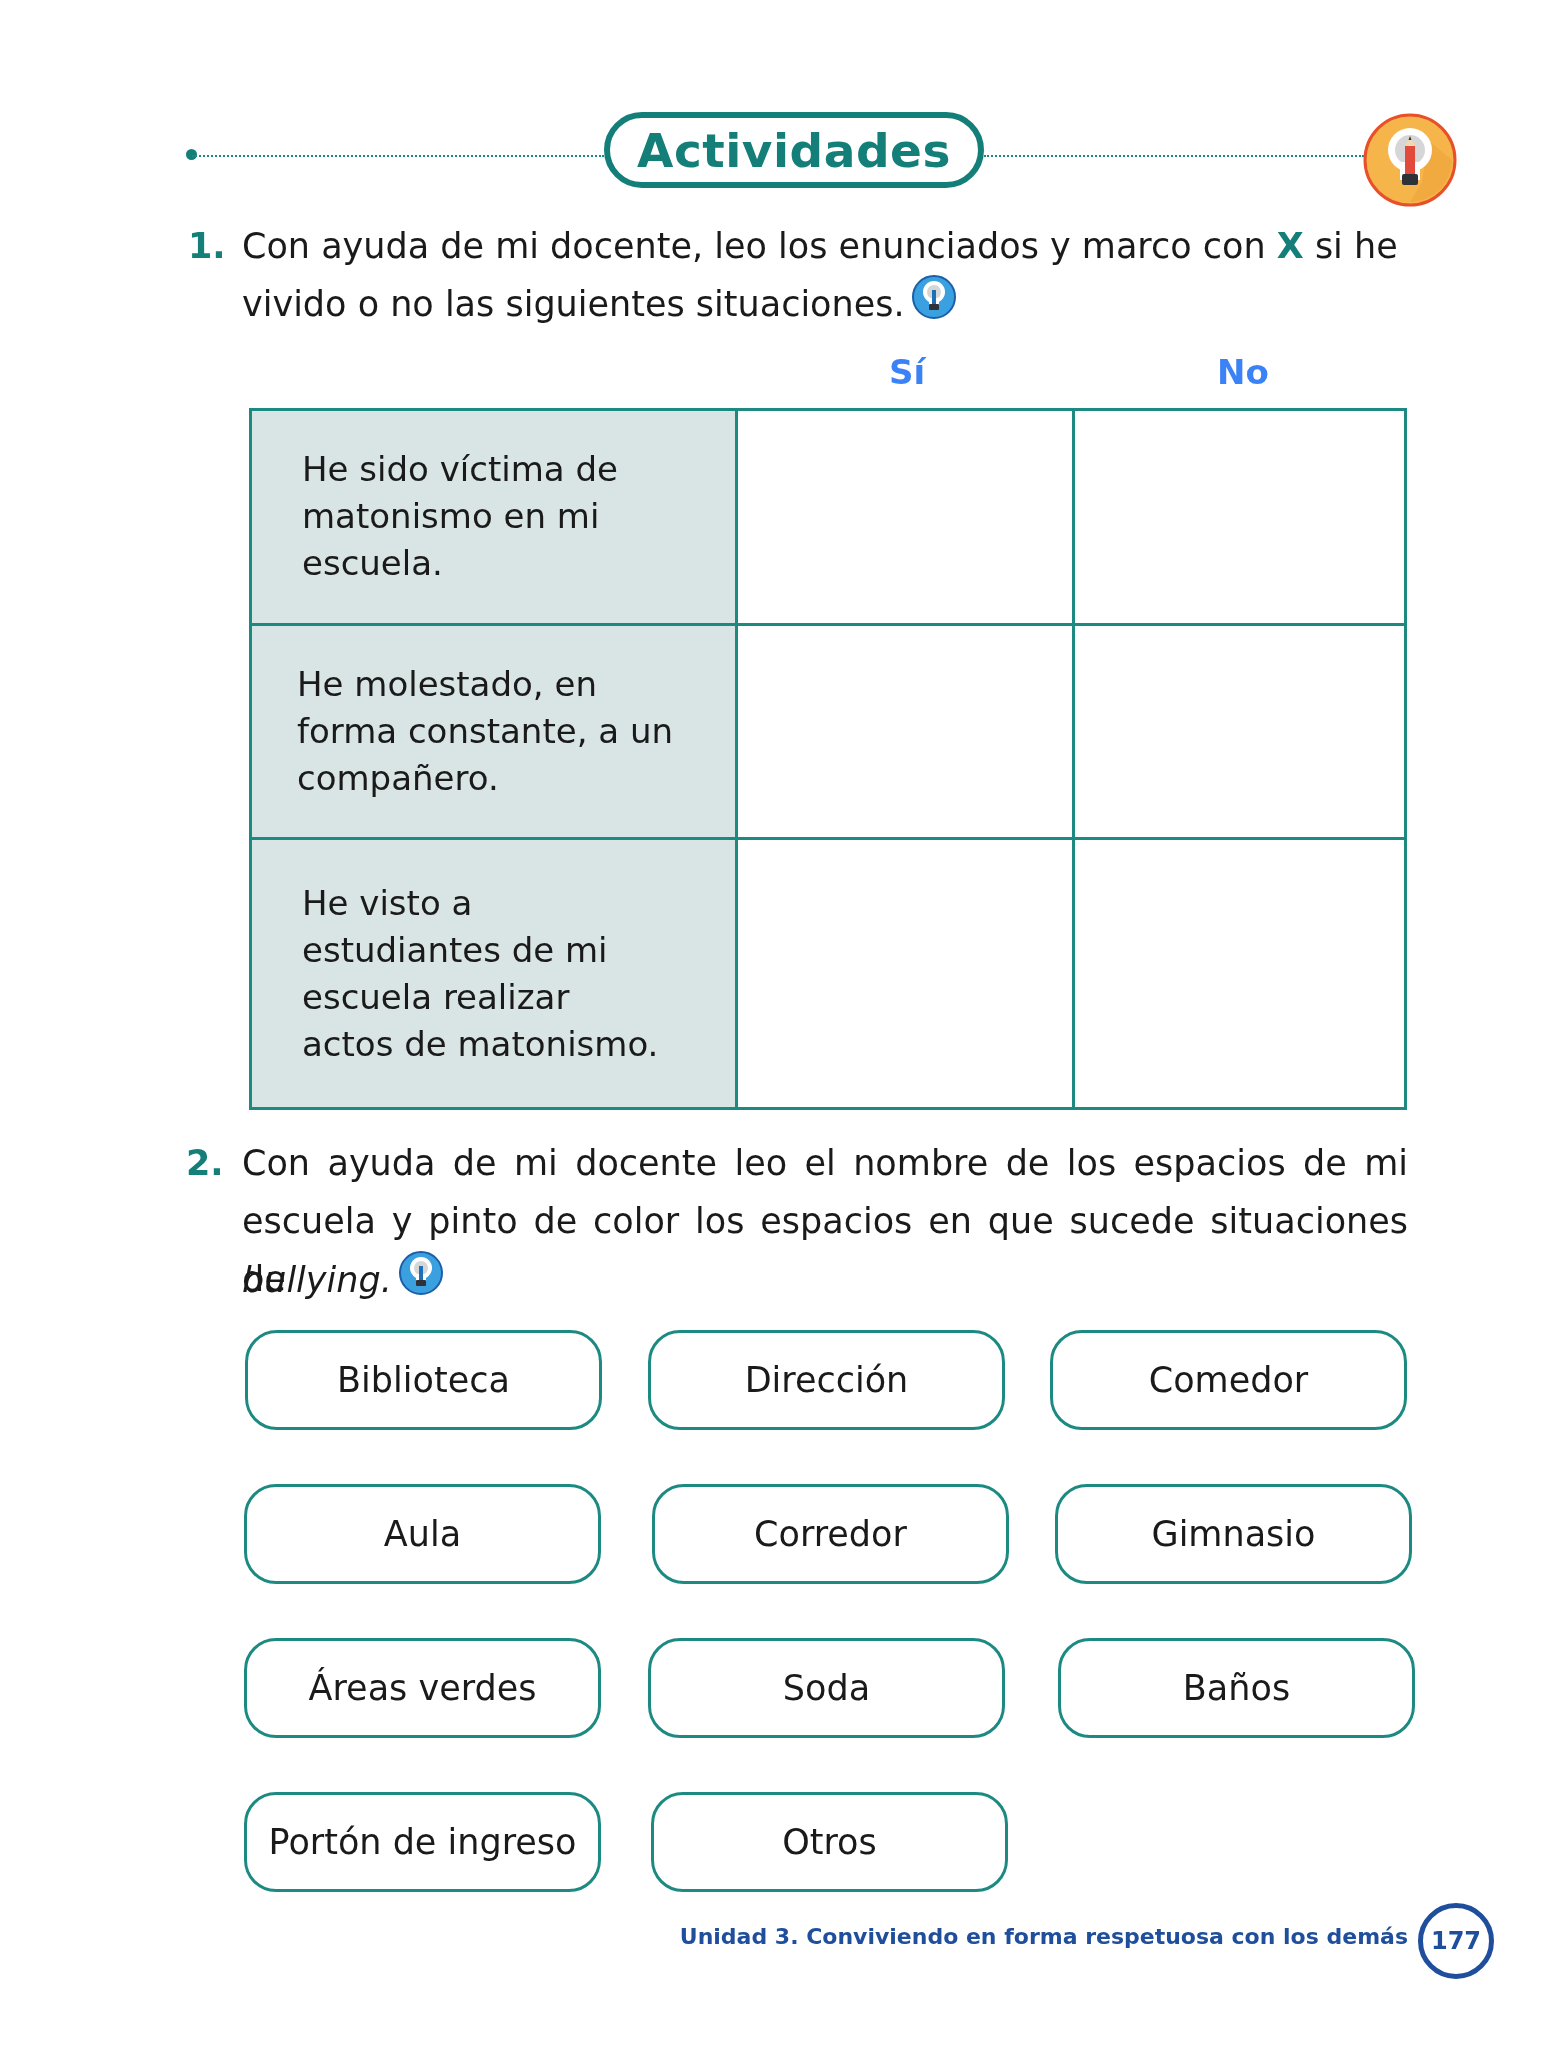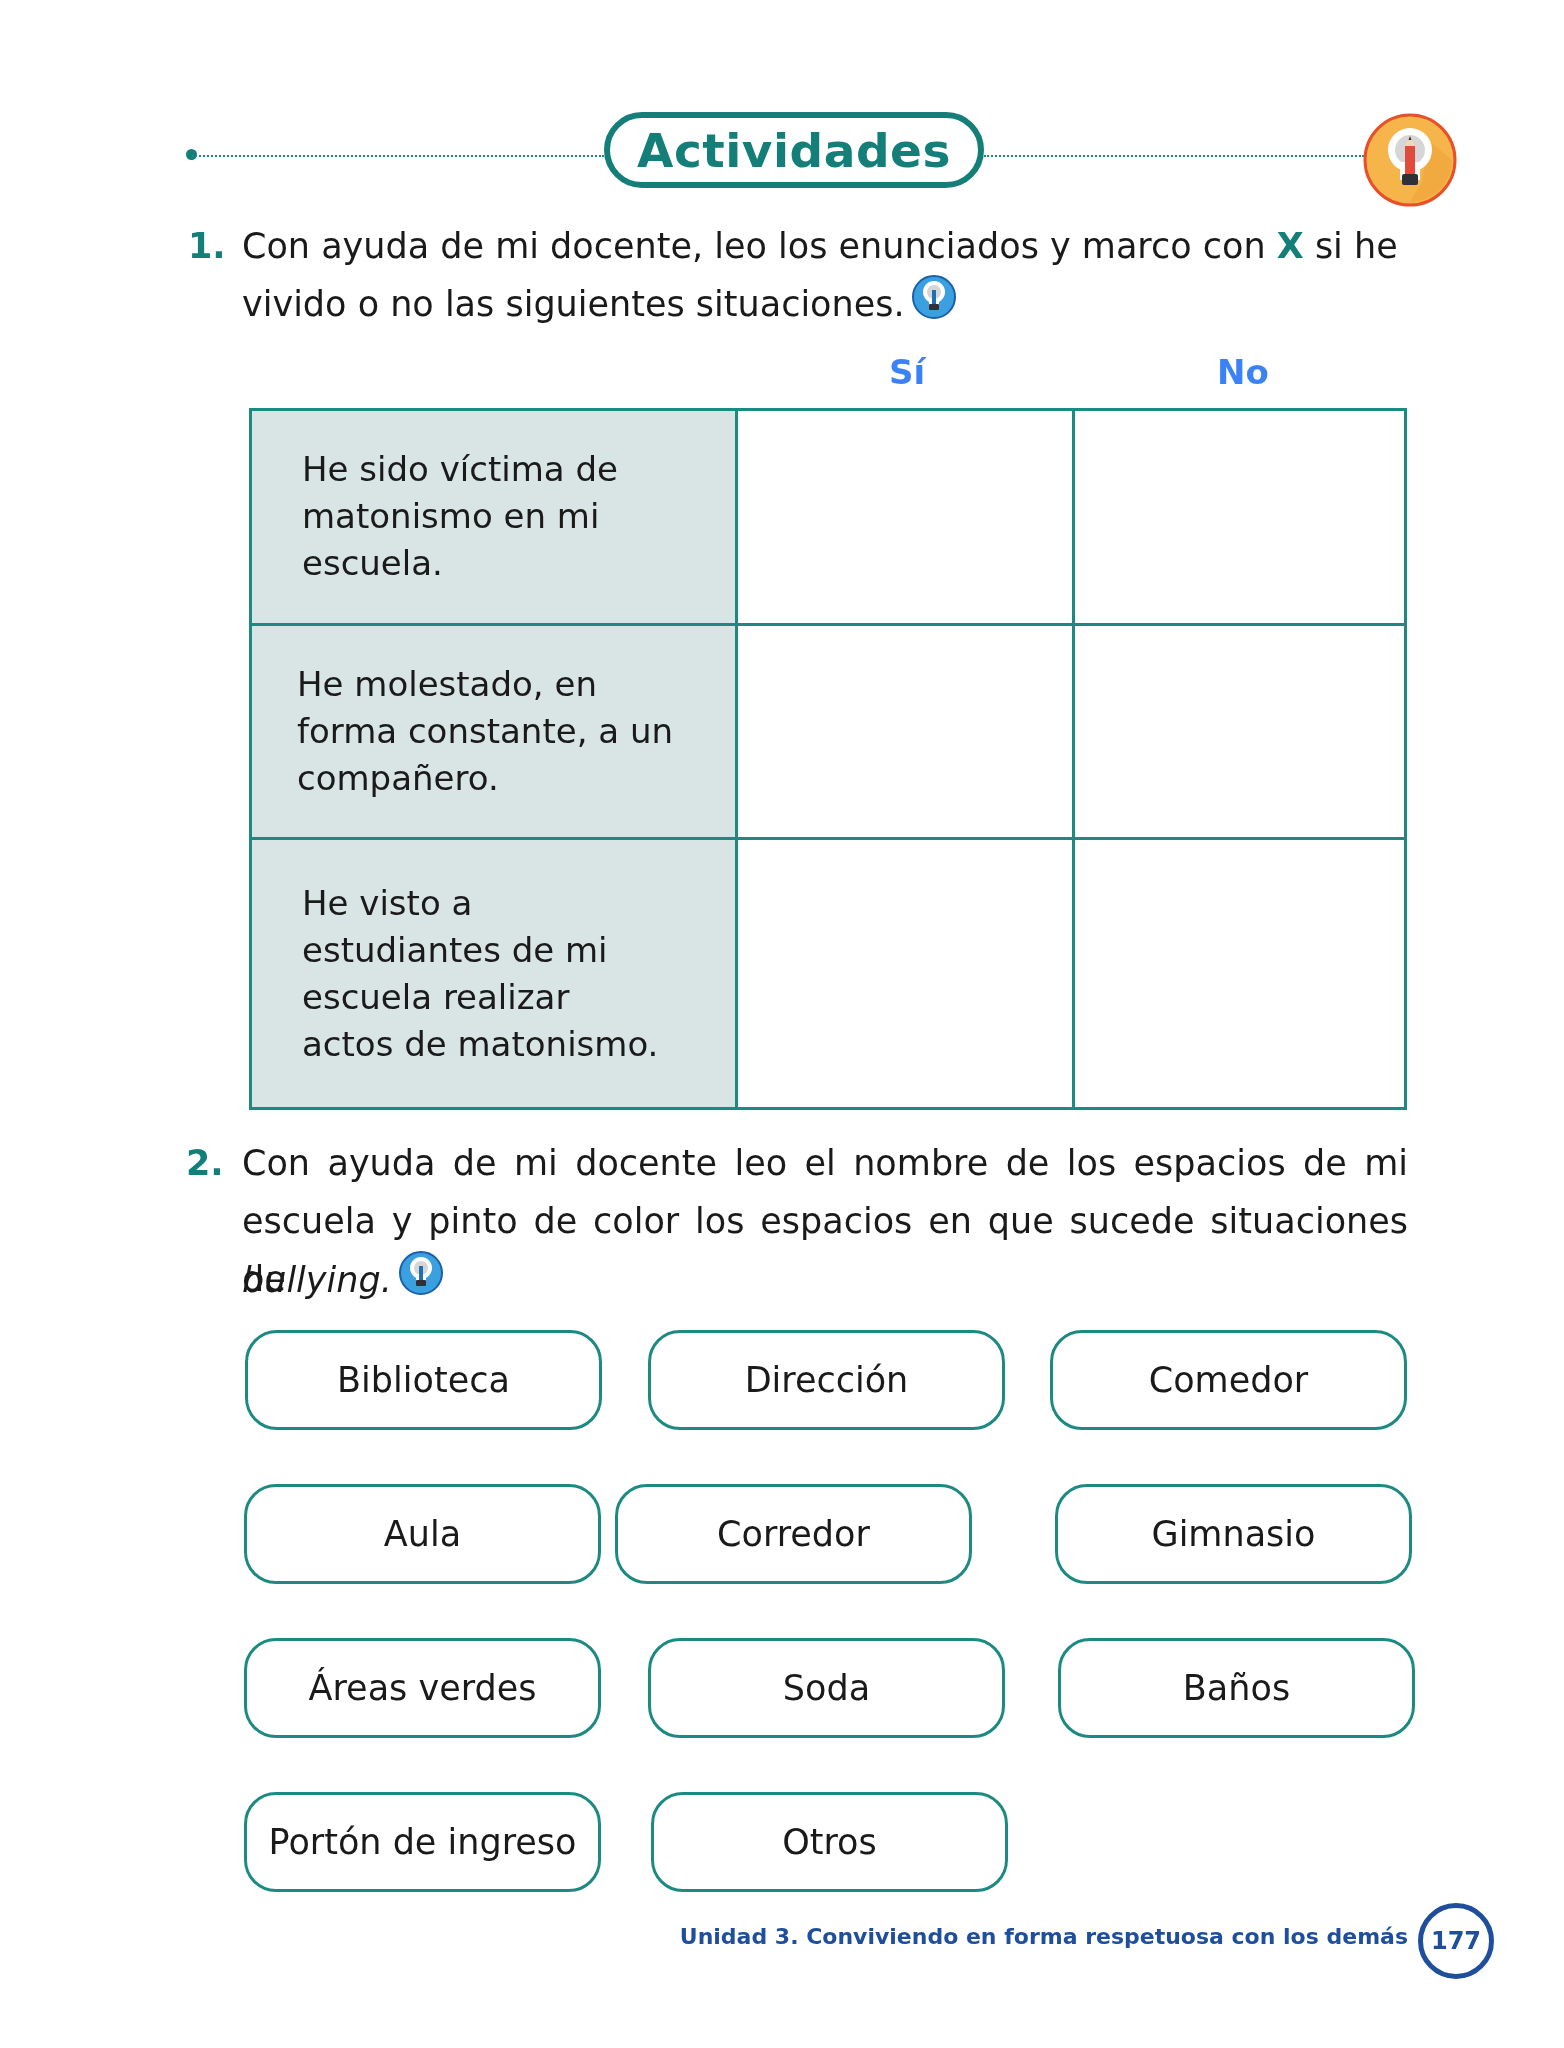--- a/index.html
+++ b/index.html
@@ -108,21 +108,21 @@
   <rect x="18" y="24" width="10" height="8" fill="#fff"></rect>
   <rect x="21" y="16" width="4" height="14" fill="#1d6fb8"></rect>
   <rect x="18" y="30" width="10" height="6" rx="1" fill="#2e3138"></rect>
 </svg></div>
 
 <div class="place" style="left:245px; top:1330px;">Biblioteca</div>
 <div class="place" style="left:648px; top:1330px;">Dirección</div>
 <div class="place" style="left:1050px; top:1330px;">Comedor</div>
 
 <div class="place" style="left:244px; top:1484px;">Aula</div>
-<div class="place" style="left:615px; top:1484px;">Corredor</div>
+<div class="place" style="left:652px; top:1484px;">Corredor</div>
 <div class="place" style="left:1055px; top:1484px;">Gimnasio</div>
 
 <div class="place" style="left:244px; top:1638px;">Áreas verdes</div>
 <div class="place" style="left:648px; top:1638px;">Soda</div>
 <div class="place" style="left:1058px; top:1638px;">Baños</div>
 
 <div class="place" style="left:244px; top:1792px;">Portón de ingreso</div>
 <div class="place" style="left:651px; top:1792px;">Otros</div>
 
 <div class="footer-text">Unidad 3. Conviviendo en forma respetuosa con los demás</div>

